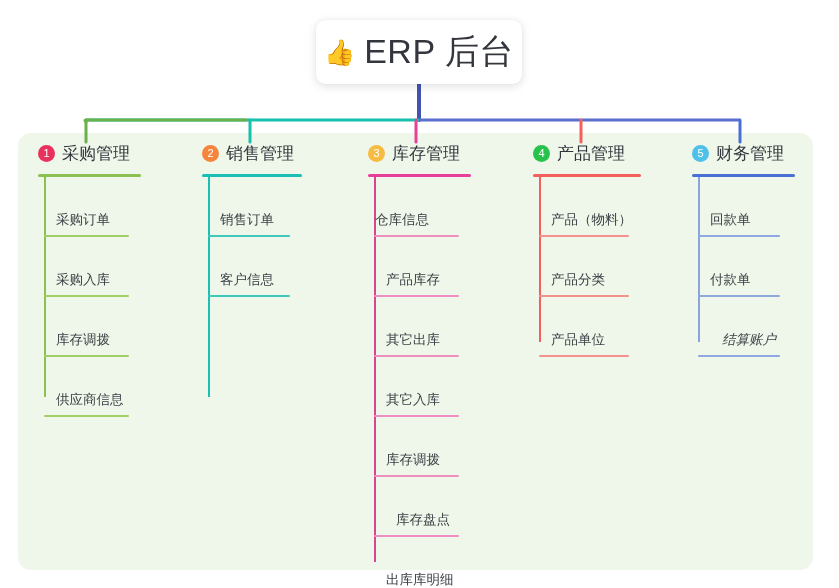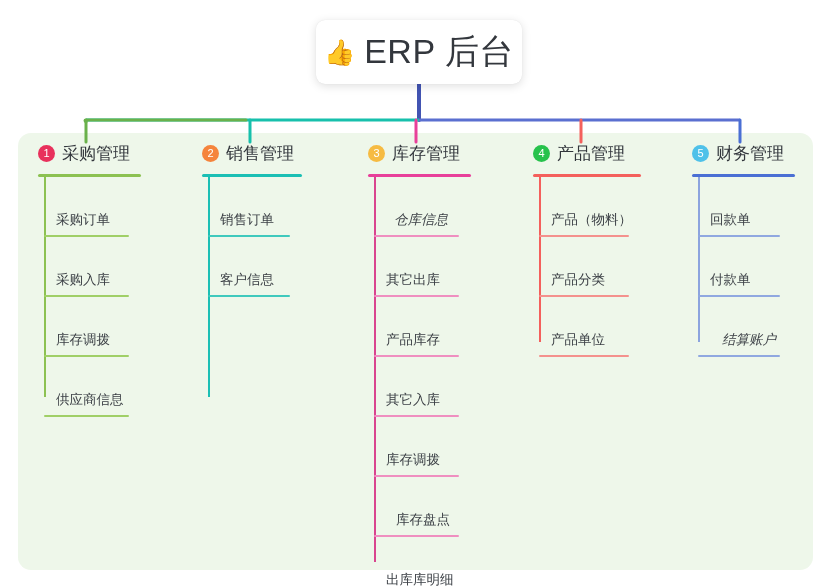--- a/index.html
+++ b/index.html
@@ -214,29 +214,29 @@
     </div>
     <div class="branch-column" style="width: 165px;">
       <div class="branch-header">
         <span class="branch-badge" style="background: rgb(246, 187, 66);">3</span>
         <span class="branch-title">库存管理</span>
       </div>
       <div class="branch-header-rule" style="width: 103px; background: rgb(232, 64, 154);"></div>
       <div class="branch-spine" style="left: 26px; background: rgb(217, 69, 143); height: 385px;"></div>
       <div class="leaf-list">
         <div class="leaf-item">
-          <span class="leaf-label" style="left: 46px; font-style: italic;">仓库信息</span>
+          <span class="leaf-label" style="left: 27px;">仓库信息</span>
+          <div class="leaf-rule" style="left: 26px; width: 85px; background: rgb(239, 143, 192);"></div>
+        </div>
+        <div class="leaf-item">
+          <span class="leaf-label" style="left: 38px;">产品库存</span>
           <div class="leaf-rule" style="left: 26px; width: 85px; background: rgb(239, 143, 192);"></div>
         </div>
         <div class="leaf-item">
           <span class="leaf-label" style="left: 38px;">其它出库</span>
-          <div class="leaf-rule" style="left: 26px; width: 85px; background: rgb(239, 143, 192);"></div>
-        </div>
-        <div class="leaf-item">
-          <span class="leaf-label" style="left: 38px;">产品库存</span>
           <div class="leaf-rule" style="left: 26px; width: 85px; background: rgb(239, 143, 192);"></div>
         </div>
         <div class="leaf-item">
           <span class="leaf-label" style="left: 38px;">其它入库</span>
           <div class="leaf-rule" style="left: 26px; width: 85px; background: rgb(239, 143, 192);"></div>
         </div>
         <div class="leaf-item">
           <span class="leaf-label" style="left: 38px;">库存调拨</span>
           <div class="leaf-rule" style="left: 26px; width: 85px; background: rgb(239, 143, 192);"></div>
         </div>

